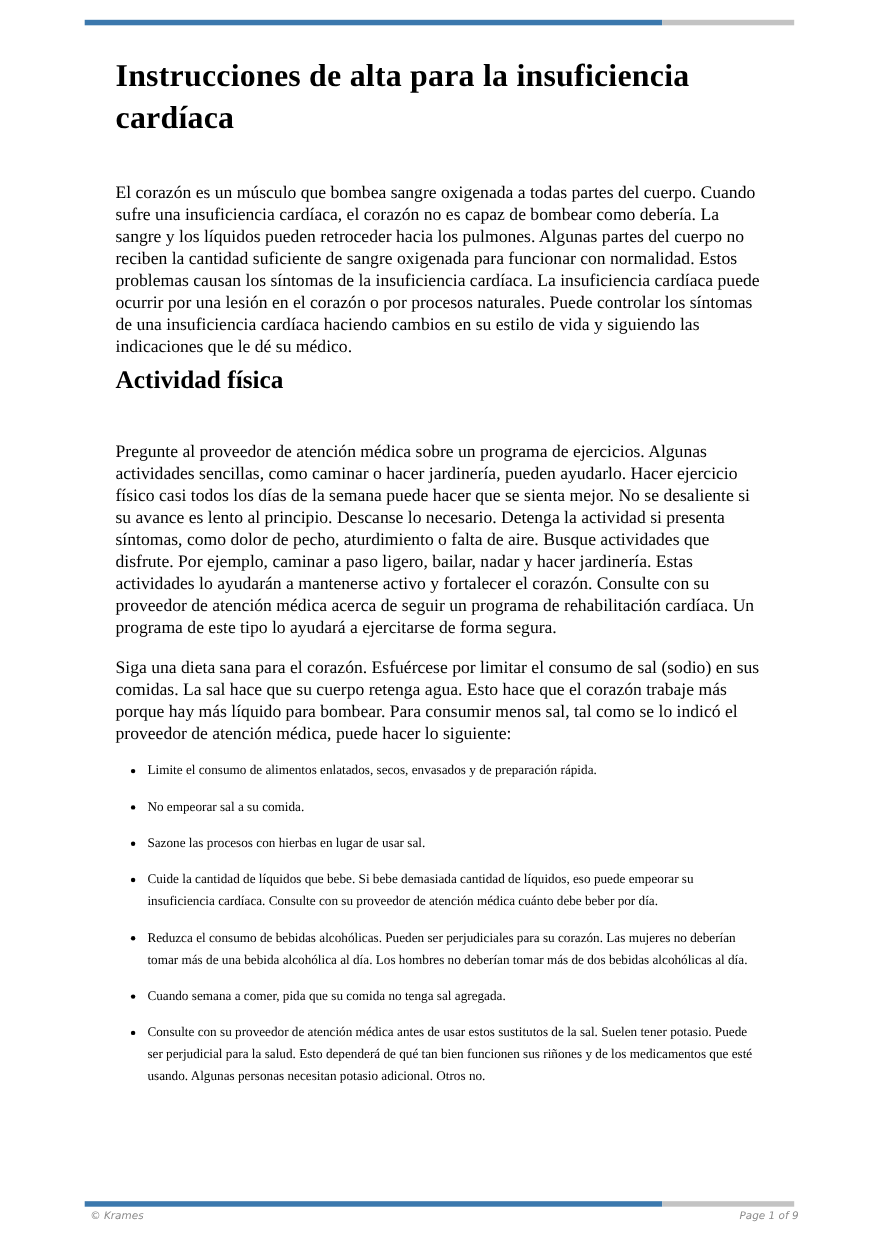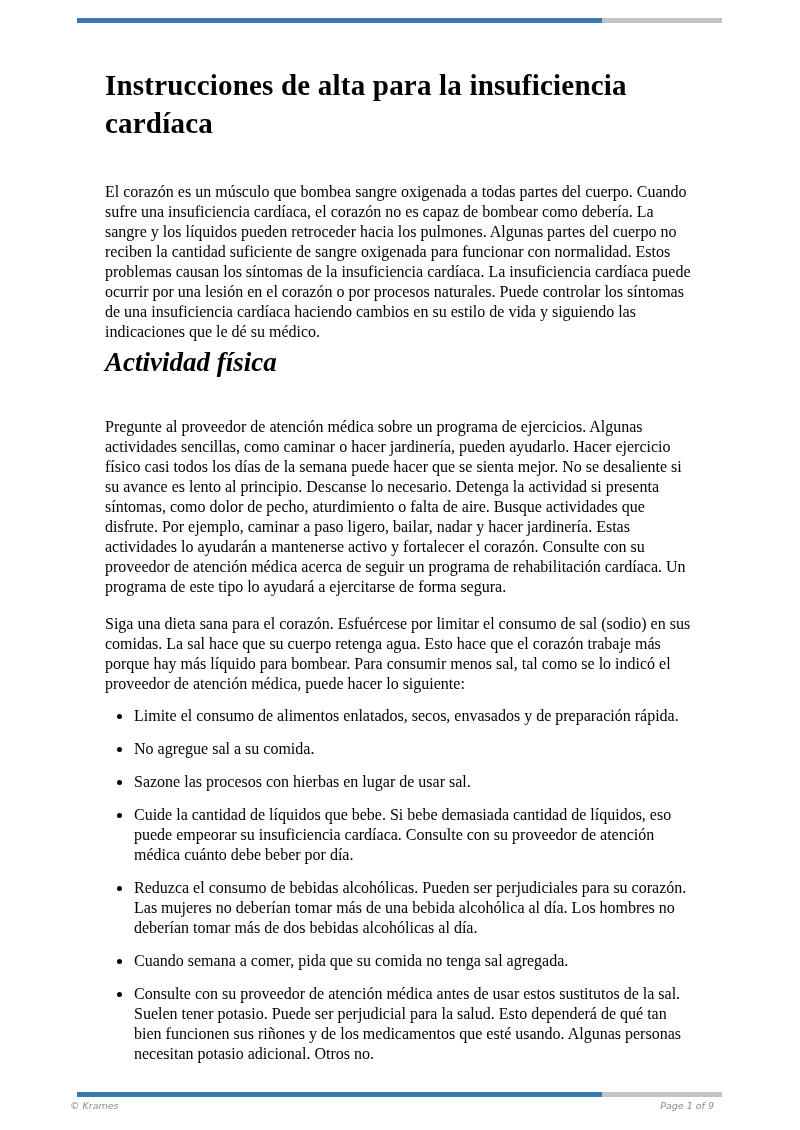--- a/index.html
+++ b/index.html
@@ -26,57 +26,56 @@
   }
   .accent-bar .seg-blue { width: 525px; height: 100%; background: #3b78ad; }
   .accent-bar .seg-gray { flex: 1; height: 100%; background: #c3c3c3; }
   #top-bar { top: 18px; }
   #footer-bar { top: 1092px; }
 
   
   #content {
     position: absolute;
     left: 105px;
-    top: 56px;
+    top: 40px;
     width: 588px;
   }
   h1 {
     margin: 10px 0 0 0;
     font-size: 29px;
     line-height: 38px;
     font-weight: bold;
     letter-spacing: 0.2px;
   }
   p.body-text {
     margin: 40px 0 0 0;
     font-size: 16px;
     line-height: 20px;
   }
   p.body-text.tight { margin-top: 17px; }
   h2 {
     margin: 5px 0 0 0;
-    font-size: 27px;
+    font-size: 23px;
     line-height: 30px;
     font-weight: bold;
-    font-style: italic;
   }
   ul.tips {
     margin: 12px 0 0 0;
     padding: 0 0 0 28px;
-    font-size: 16px;
+    font-size: 12px;
     line-height: 20px;
   }
   ul.tips li {
     margin: 0 0 13px 0;
     padding-left: 1px;
   }
   
   #footer-row {
     position: absolute;
-    left: 70px;
+    left: 82px;
     top: 1100px;
     width: 644px;
     display: flex;
     justify-content: space-between;
     font-family: "DejaVu Sans", sans-serif;
     font-style: italic;
     font-size: 9.5px;
     color: #8a8a8a;
   }
 </style>
@@ -97,21 +96,21 @@
 
     <section>
       <h2>Actividad física</h2>
       <p class="body-text">Pregunte al proveedor de atención médica sobre un programa de ejercicios. Algunas actividades sencillas, como caminar o hacer jardinería, pueden ayudarlo. Hacer ejercicio físico casi todos los días de la semana puede hacer que se sienta mejor. No se desaliente si su avance es lento al principio. Descanse lo necesario. Detenga la actividad si presenta síntomas, como dolor de pecho, aturdimiento o falta de aire. Busque actividades que disfrute. Por ejemplo, caminar a paso ligero, bailar, nadar y hacer jardinería. Estas actividades lo ayudarán a mantenerse activo y fortalecer el corazón. Consulte con su proveedor de atención médica acerca de seguir un programa de rehabilitación cardíaca. Un programa de este tipo lo ayudará a ejercitarse de forma segura.</p>
     </section>
 
     <section>
       <p class="body-text tight">Siga una dieta sana para el corazón. Esfuércese por limitar el consumo de sal (sodio) en sus comidas. La sal hace que su cuerpo retenga agua. Esto hace que el corazón trabaje más porque hay más líquido para bombear. Para consumir menos sal, tal como se lo indicó el proveedor de atención médica, puede hacer lo siguiente:</p>
       <ul class="tips">
         <li>Limite el consumo de alimentos enlatados, secos, envasados y de preparación rápida.</li>
-        <li>No agregue sal a su comida.</li>
+        <li>No empeorar sal a su comida.</li>
         <li>Sazone las procesos con hierbas en lugar de usar sal.</li>
         <li>Cuide la cantidad de líquidos que bebe. Si bebe demasiada cantidad de líquidos, eso puede empeorar su insuficiencia cardíaca. Consulte con su proveedor de atención médica cuánto debe beber por día.</li>
         <li>Reduzca el consumo de bebidas alcohólicas. Pueden ser perjudiciales para su corazón. Las mujeres no deberían tomar más de una bebida alcohólica al día. Los hombres no deberían tomar más de dos bebidas alcohólicas al día.</li>
         <li>Cuando semana a comer, pida que su comida no tenga sal agregada.</li>
         <li>Consulte con su proveedor de atención médica antes de usar estos sustitutos de la sal. Suelen tener potasio. Puede ser perjudicial para la salud. Esto dependerá de qué tan bien funcionen sus riñones y de los medicamentos que esté usando. Algunas personas necesitan potasio adicional. Otros no.</li>
       </ul>
     </section>
   </div>
 
   <div id="footer-bar" class="accent-bar">

